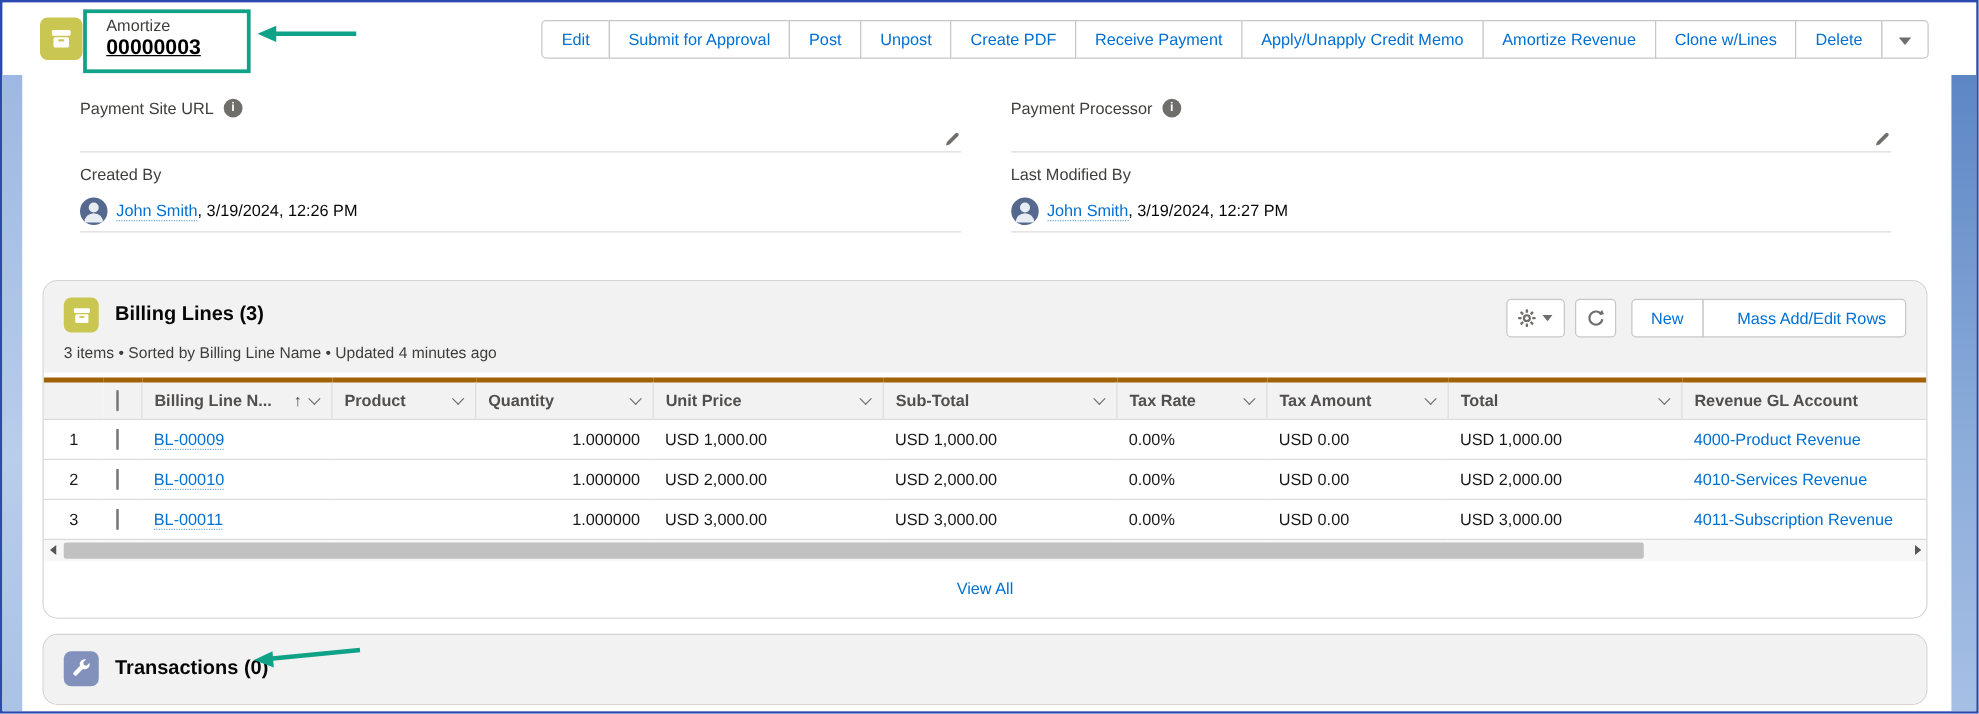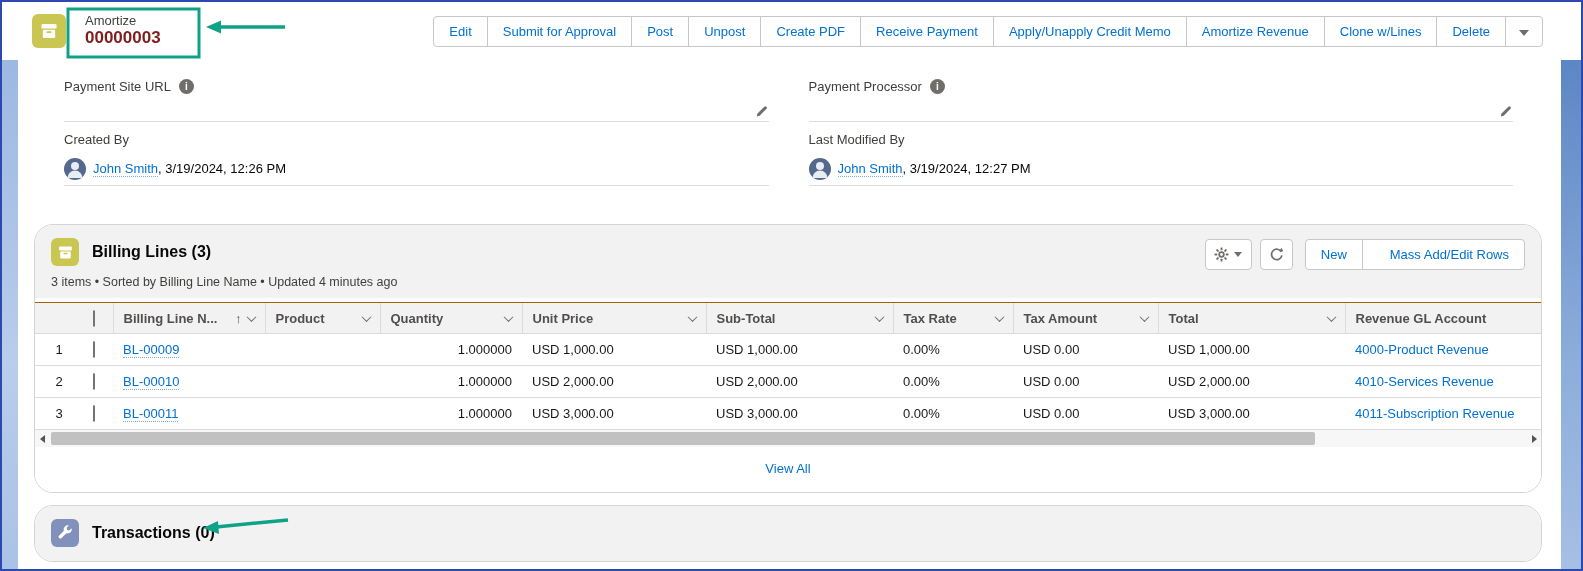--- a/index.html
+++ b/index.html
@@ -26,21 +26,21 @@
   }
   .obj-icon {
     width: 34px; height: 34px;
     border-radius: 6px;
     background: #c9c651;
     display: flex; align-items: center; justify-content: center;
     flex: 0 0 auto;
   }
   .title-block { margin-left: 10px; padding: 3px 30px 5px 9px; }
   .obj-label { font-size: 13px; color: #3e3e3c; line-height: 15px; }
-  .record-name { font-size: 17px; font-weight: bold; color: #7f1d1d; line-height: 20px; }
+  .record-name { font-size: 17px; font-weight: bold; color: #000000; line-height: 20px; text-decoration: underline; }
   .header-actions {
     margin-left: auto;
     margin-right: 38px;
     display: flex;
     align-items: center;
   }
   .sf-btn {
     background: #fff;
     border: 1px solid #c9c7c5;
     color: #0070d2;
@@ -108,21 +108,21 @@
   a.user-link {
     color: #0070d2; text-decoration: none;
     border-bottom: 1px dotted #7aaedb;
     cursor: pointer;
   }
   .audit-datetime { color: #080707; }
   
   .card {
     margin: 0 19px 0 16px;
     border: 1px solid #d6d4d2;
-    border-radius: 19px;
+    border-radius: 12px;
     background: #fff;
     overflow: hidden;
   }
   .card.billing-lines { margin-top: 30px; }
   .card-header {
     background: #f3f2f2;
     padding: 13px 16px 9px 16px;
     position: relative;
   }
   .card-title-row { display: flex; align-items: center; }
@@ -158,21 +158,21 @@
     border-top: 5px solid #706e6b;
   }
   .btn-pair { display: flex; }
   .btn-pair .sf-btn:first-child { border-radius: 4px 0 0 4px; }
   .btn-pair .sf-btn:last-child { border-radius: 0 4px 4px 0; padding-left: 27px; }
   
   .lines-table-wrap { margin-top: 4px; }
   table.lines { width: 100%; border-collapse: collapse; table-layout: fixed; font-size: 13px; }
   table.lines thead th {
     background: #f3f2f2;
-    border-top: 1px solid #a16207;
+    border-top: 4px solid #a16207;
     border-bottom: 1px solid #dddbda;
     border-left: 1px solid #dddbda;
     height: 31px;
     font-weight: bold;
     color: #514f4d;
     text-align: left;
     padding: 0 10px;
   }
   table.lines thead th:first-child,
   table.lines thead th:nth-child(2) { border-left: none; }

